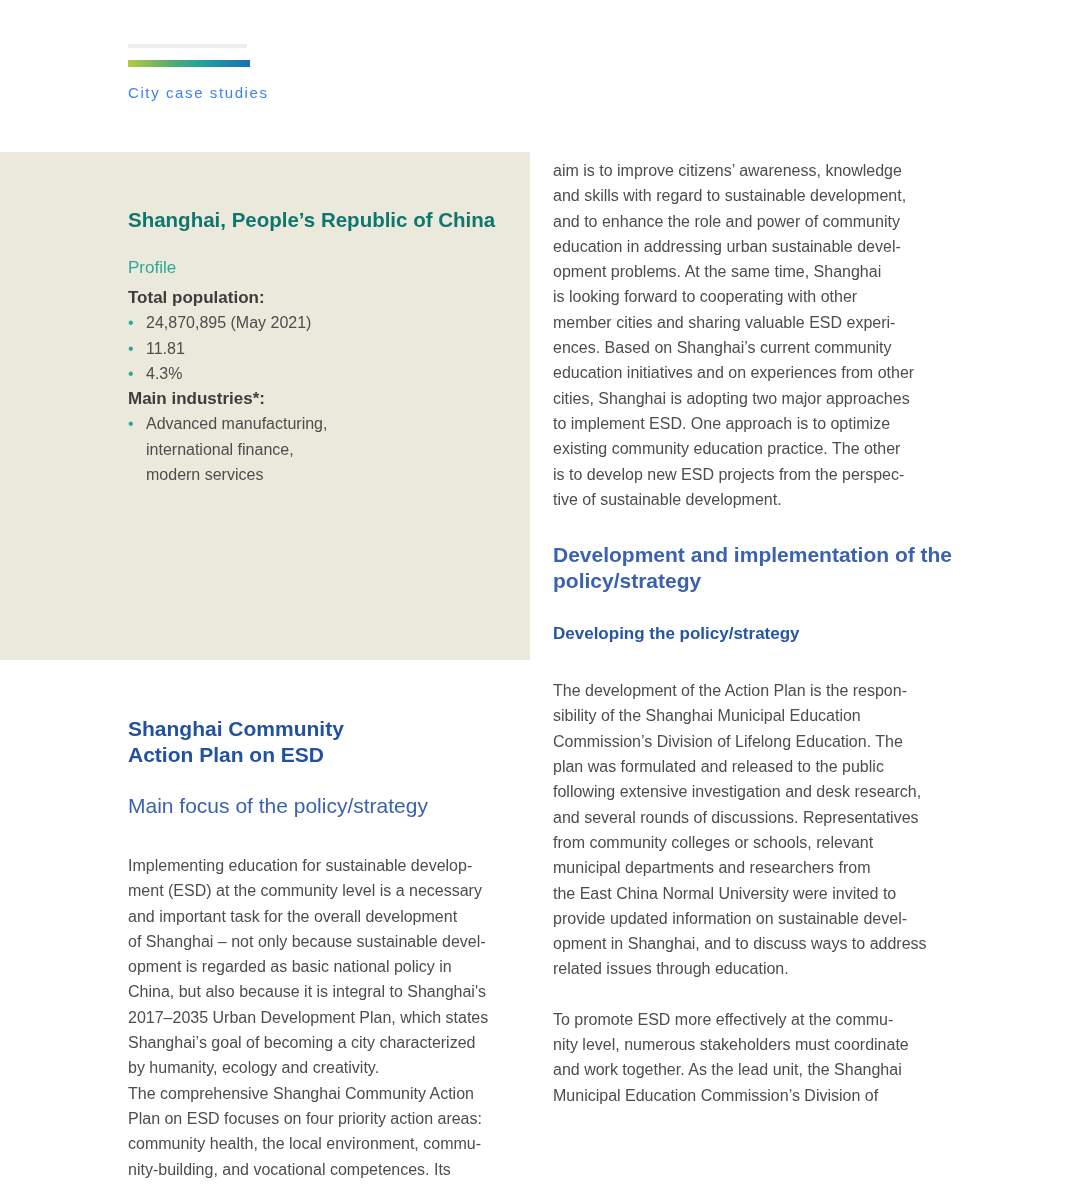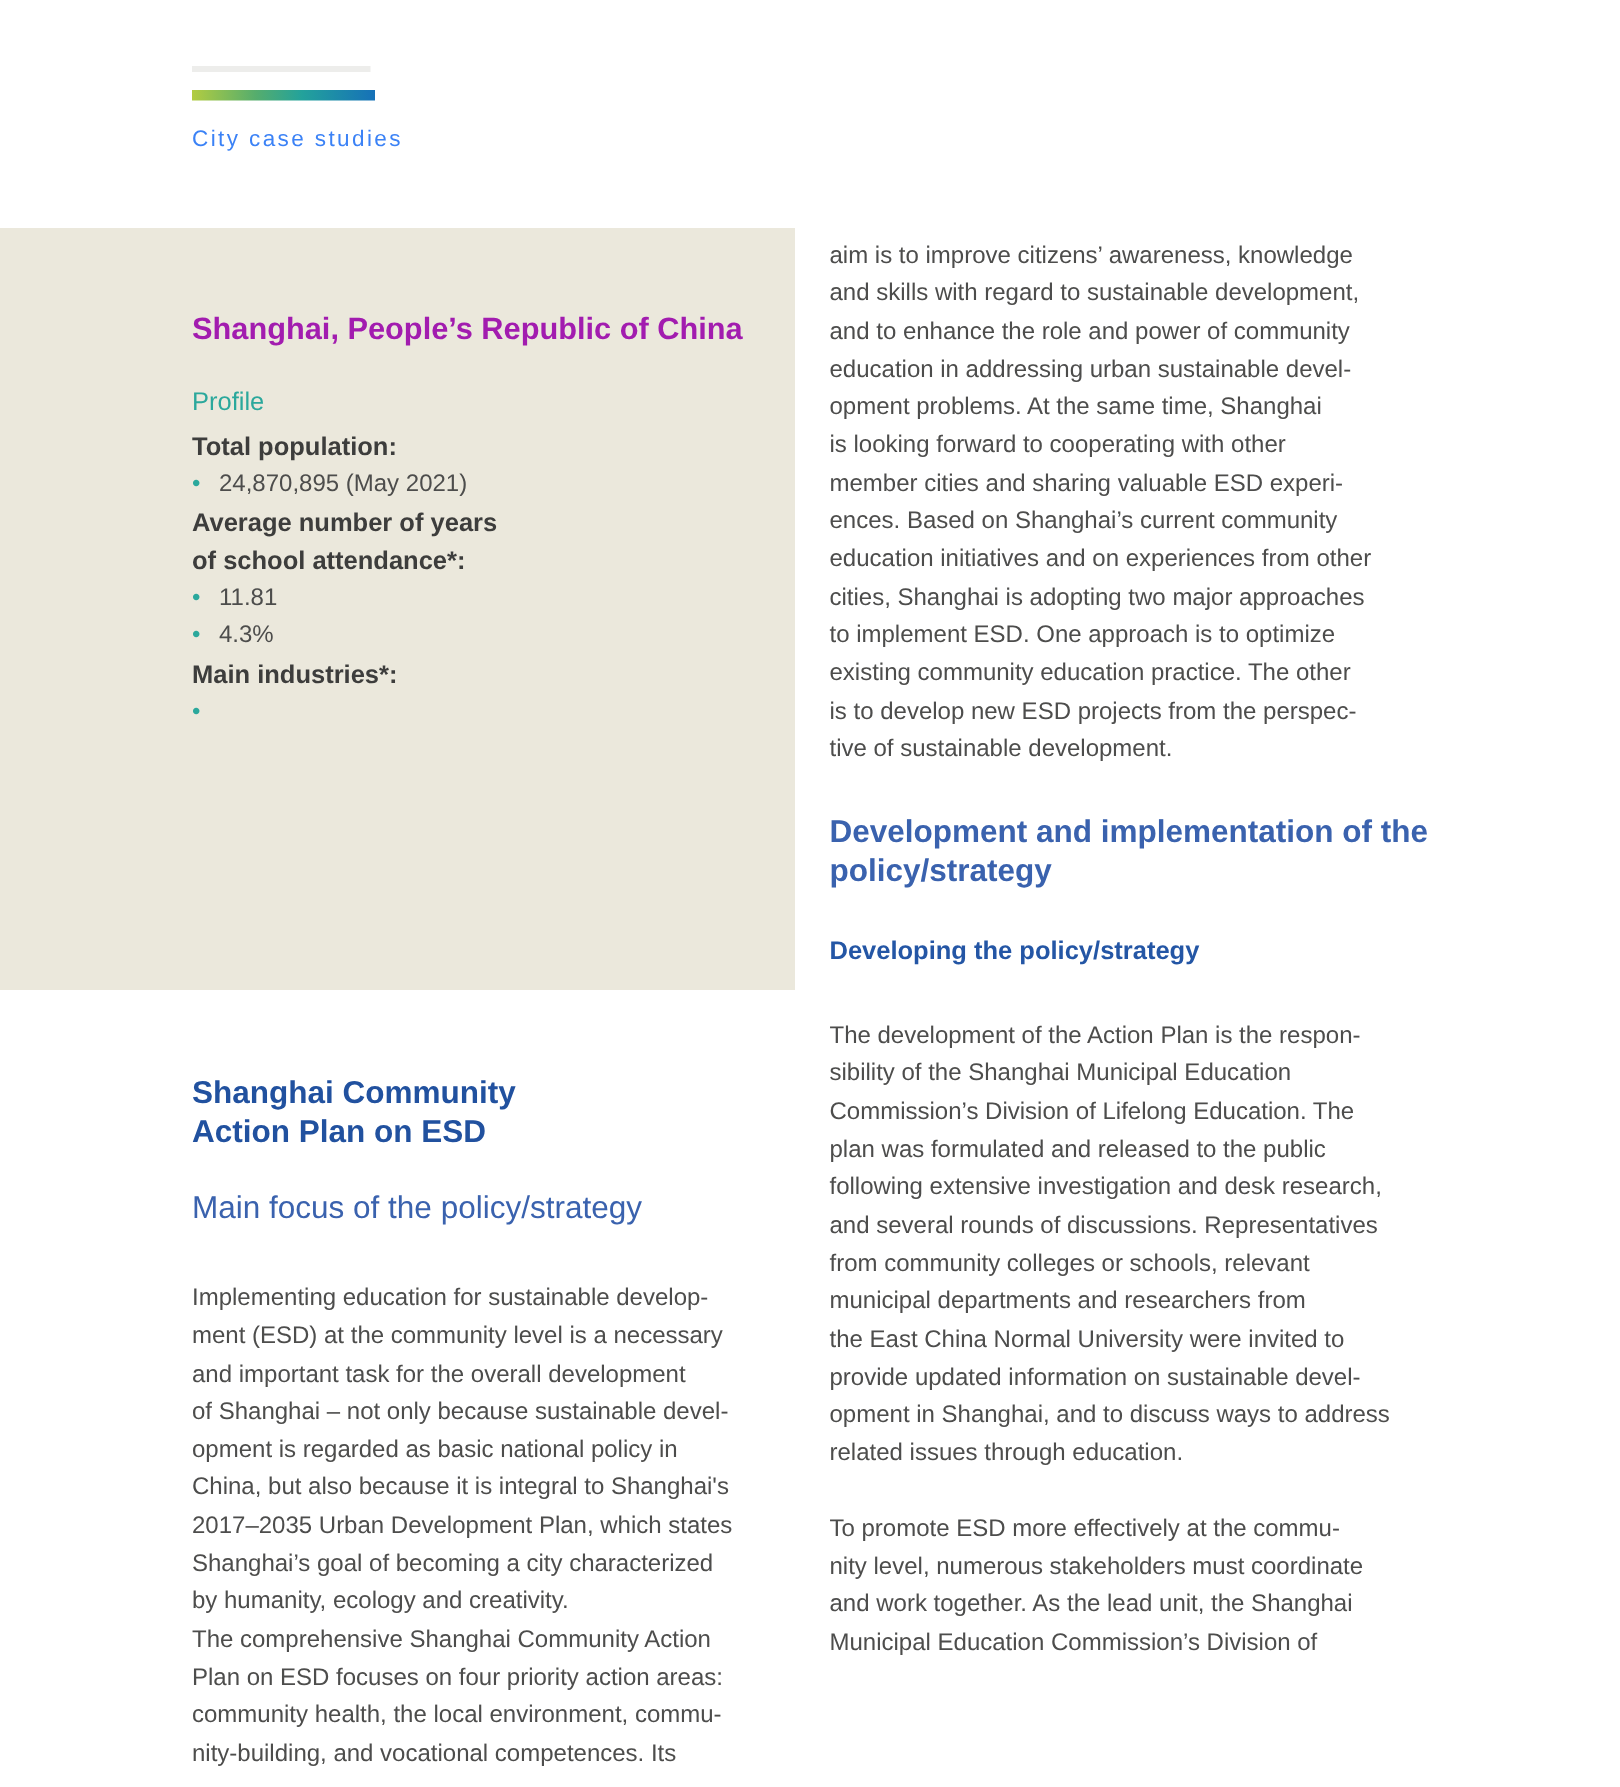--- a/index.html
+++ b/index.html
@@ -29,21 +29,21 @@
   
   .profile-box {
     position: absolute; left: 0; top: 152px;
     width: 530px; height: 508px;
     background: #ebe8dc;
     padding: 56px 20px 0 128px;
   }
   .profile-title {
     margin: 0 0 26px 0;
     font-size: 20.5px; font-weight: bold;
-    color: #a21caf;
+    color: #0f766e;
   }
   .profile-section {
     margin: 0 0 7px 0;
     font-size: 17px; font-weight: normal;
     color: #2ba89c;
   }
   .field-label {
     font-size: 17px; font-weight: bold;
     color: #3d3d3c; line-height: 25.3px;
   }
@@ -103,38 +103,38 @@
 
     <div class="field">
       <div class="field-label">Total population:</div>
       <div class="bullet-item">
         <span class="dot">•</span>
         <span class="bullet-text">24,870,895 (May 2021)</span>
       </div>
     </div>
 
     <div class="field">
-      <div class="field-label">Average number of years<br>of school attendance*:</div>
       <div class="bullet-item">
         <span class="dot">•</span>
         <span class="bullet-text">11.81</span>
       </div>
     </div>
 
     <div class="field">
       <div class="bullet-item">
         <span class="dot">•</span>
         <span class="bullet-text">4.3%</span>
       </div>
     </div>
 
     <div class="field">
       <div class="field-label">Main industries*:</div>
       <div class="bullet-item">
         <span class="dot">•</span>
+        <span class="bullet-text">Advanced manufacturing,<br>international finance,<br>modern services</span>
       </div>
     </div>
 
   </section>
 
   <section class="left-col">
     <h2 class="col-heading-bold">Shanghai Community<br>Action Plan on ESD</h2>
     <h3 class="col-heading">Main focus of the policy/strategy</h3>
     <p class="body">Implementing education for sustainable develop-<br>ment (ESD) at the community level is a necessary<br>and important task for the overall development<br>of Shanghai – not only because sustainable devel-<br>opment is regarded as basic national policy in<br>China, but also because it is integral to Shanghai's<br>2017–2035 Urban Development Plan, which states<br>Shanghai’s goal of becoming a city characterized<br>by humanity, ecology and creativity.<br>The comprehensive Shanghai Community Action<br>Plan on ESD focuses on four priority action areas:<br>community health, the local environment, commu-<br>nity-building, and vocational competences. Its</p>
   </section>

